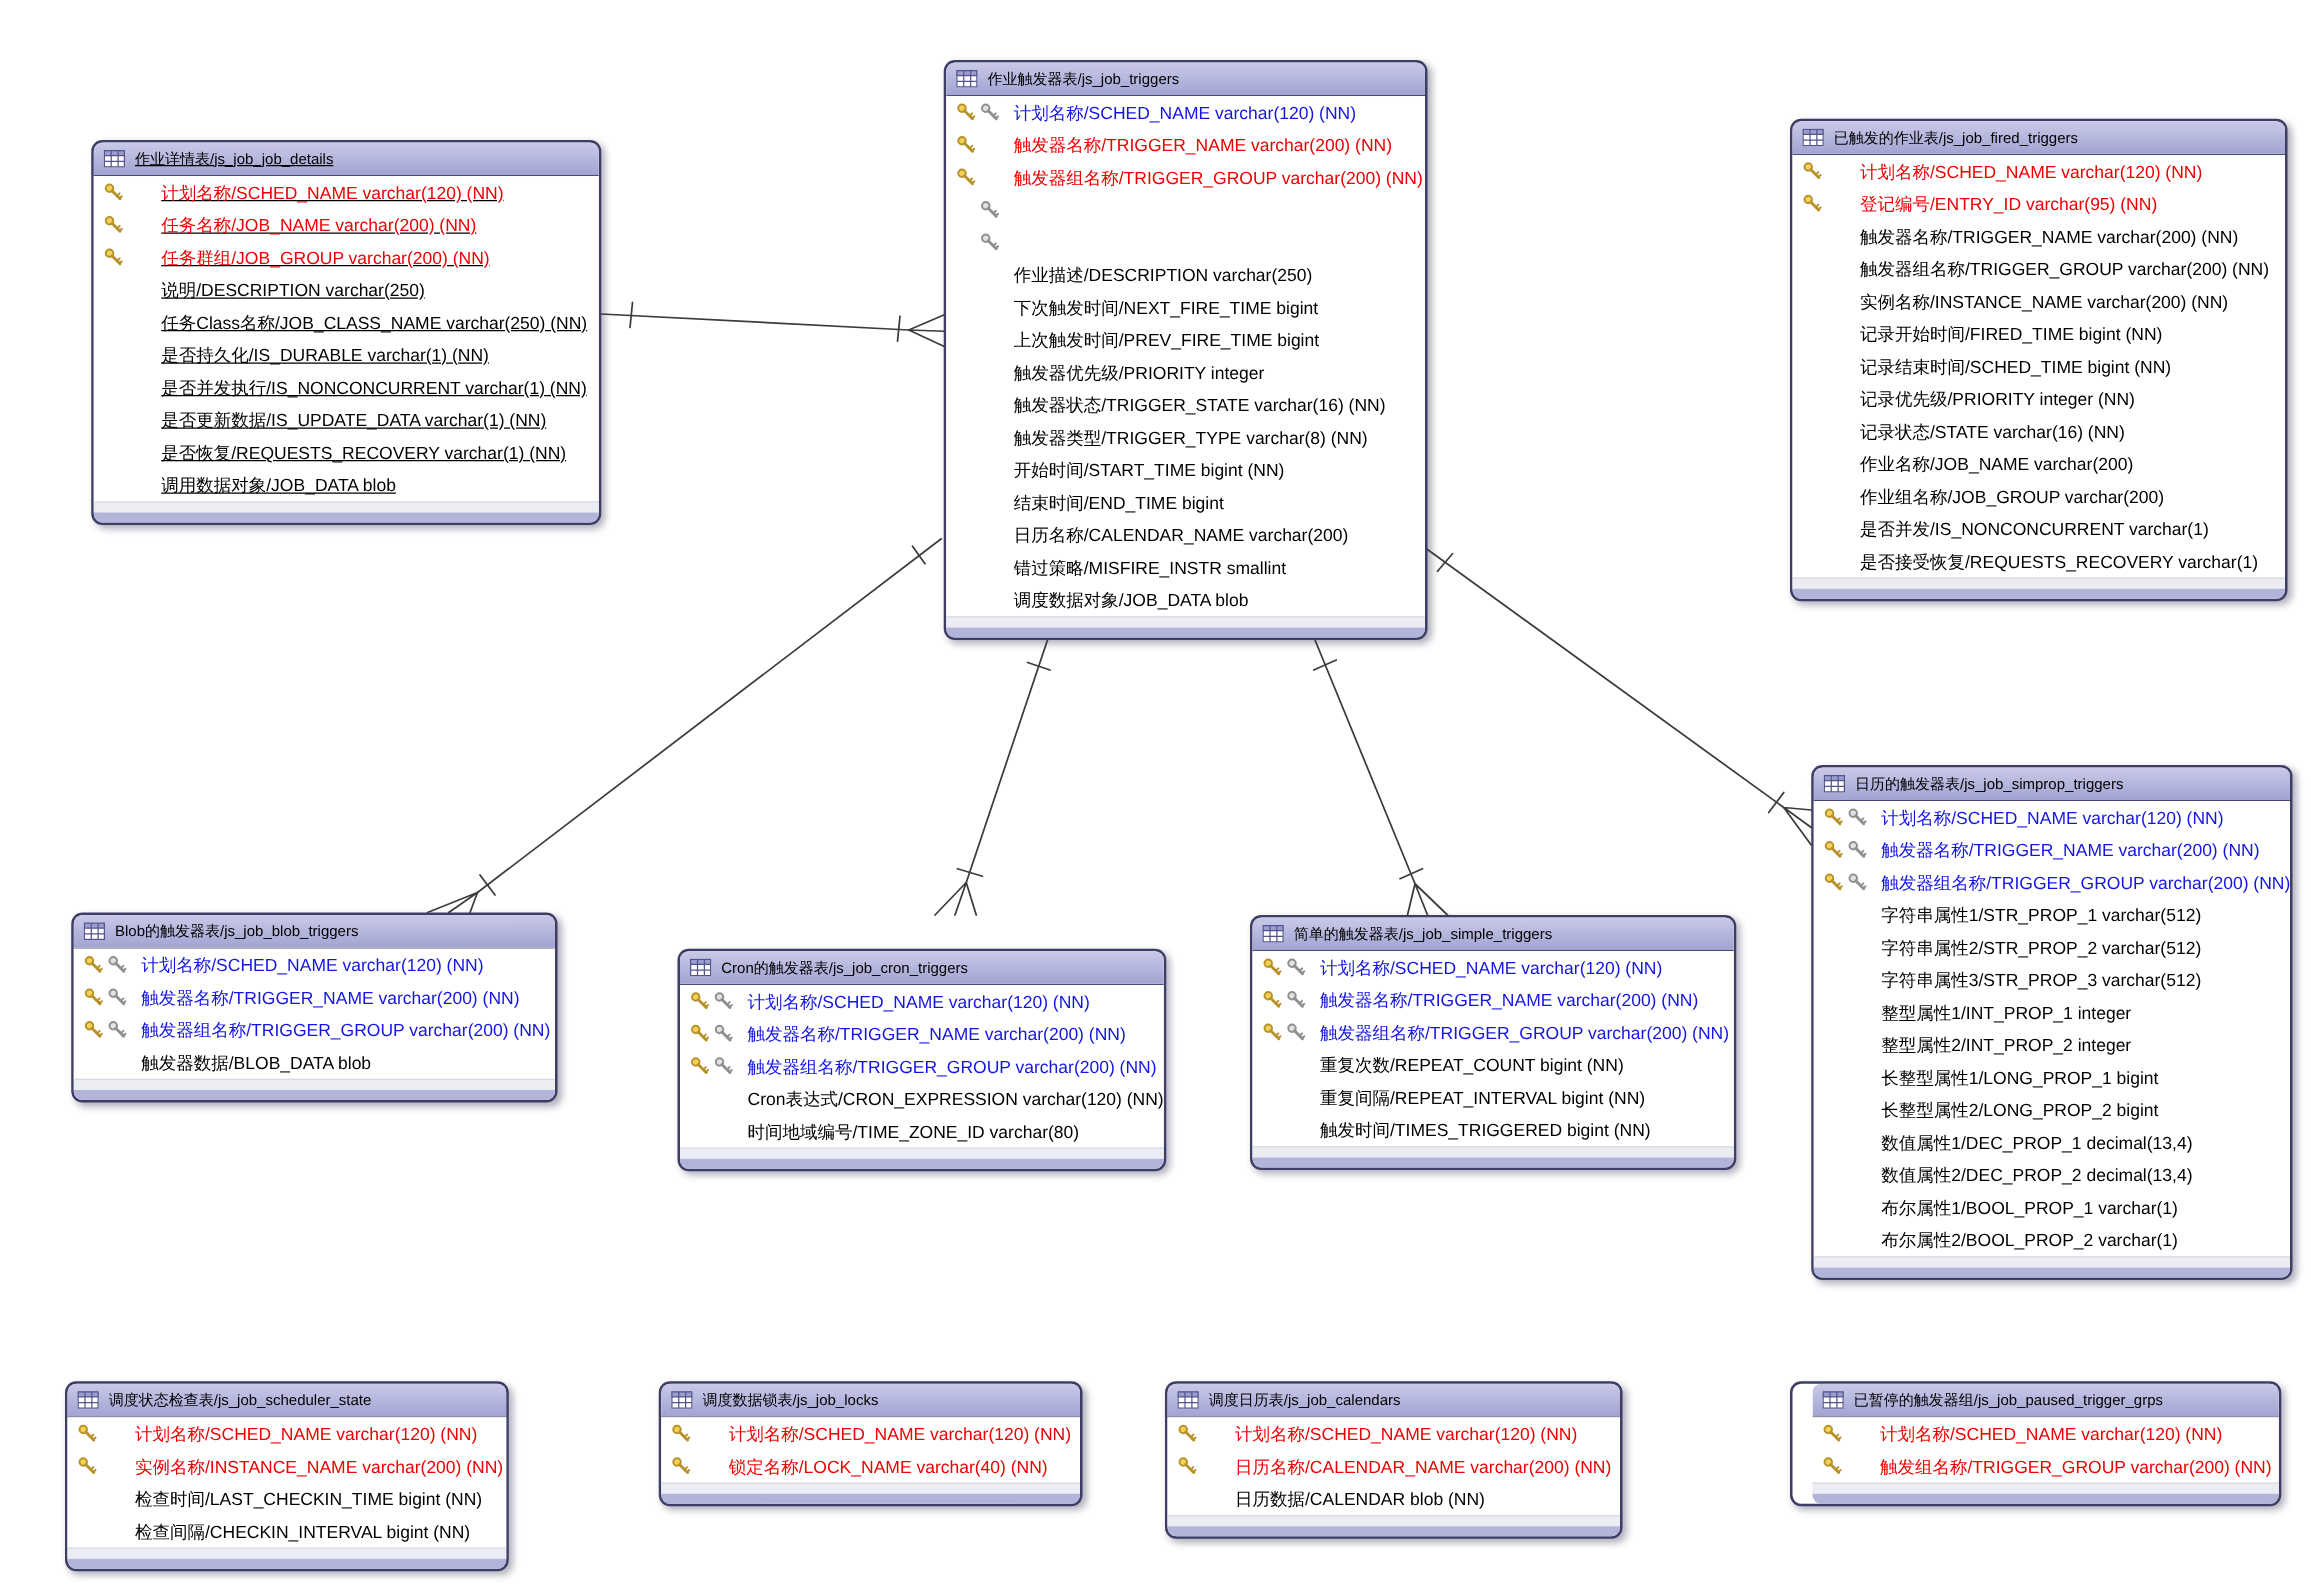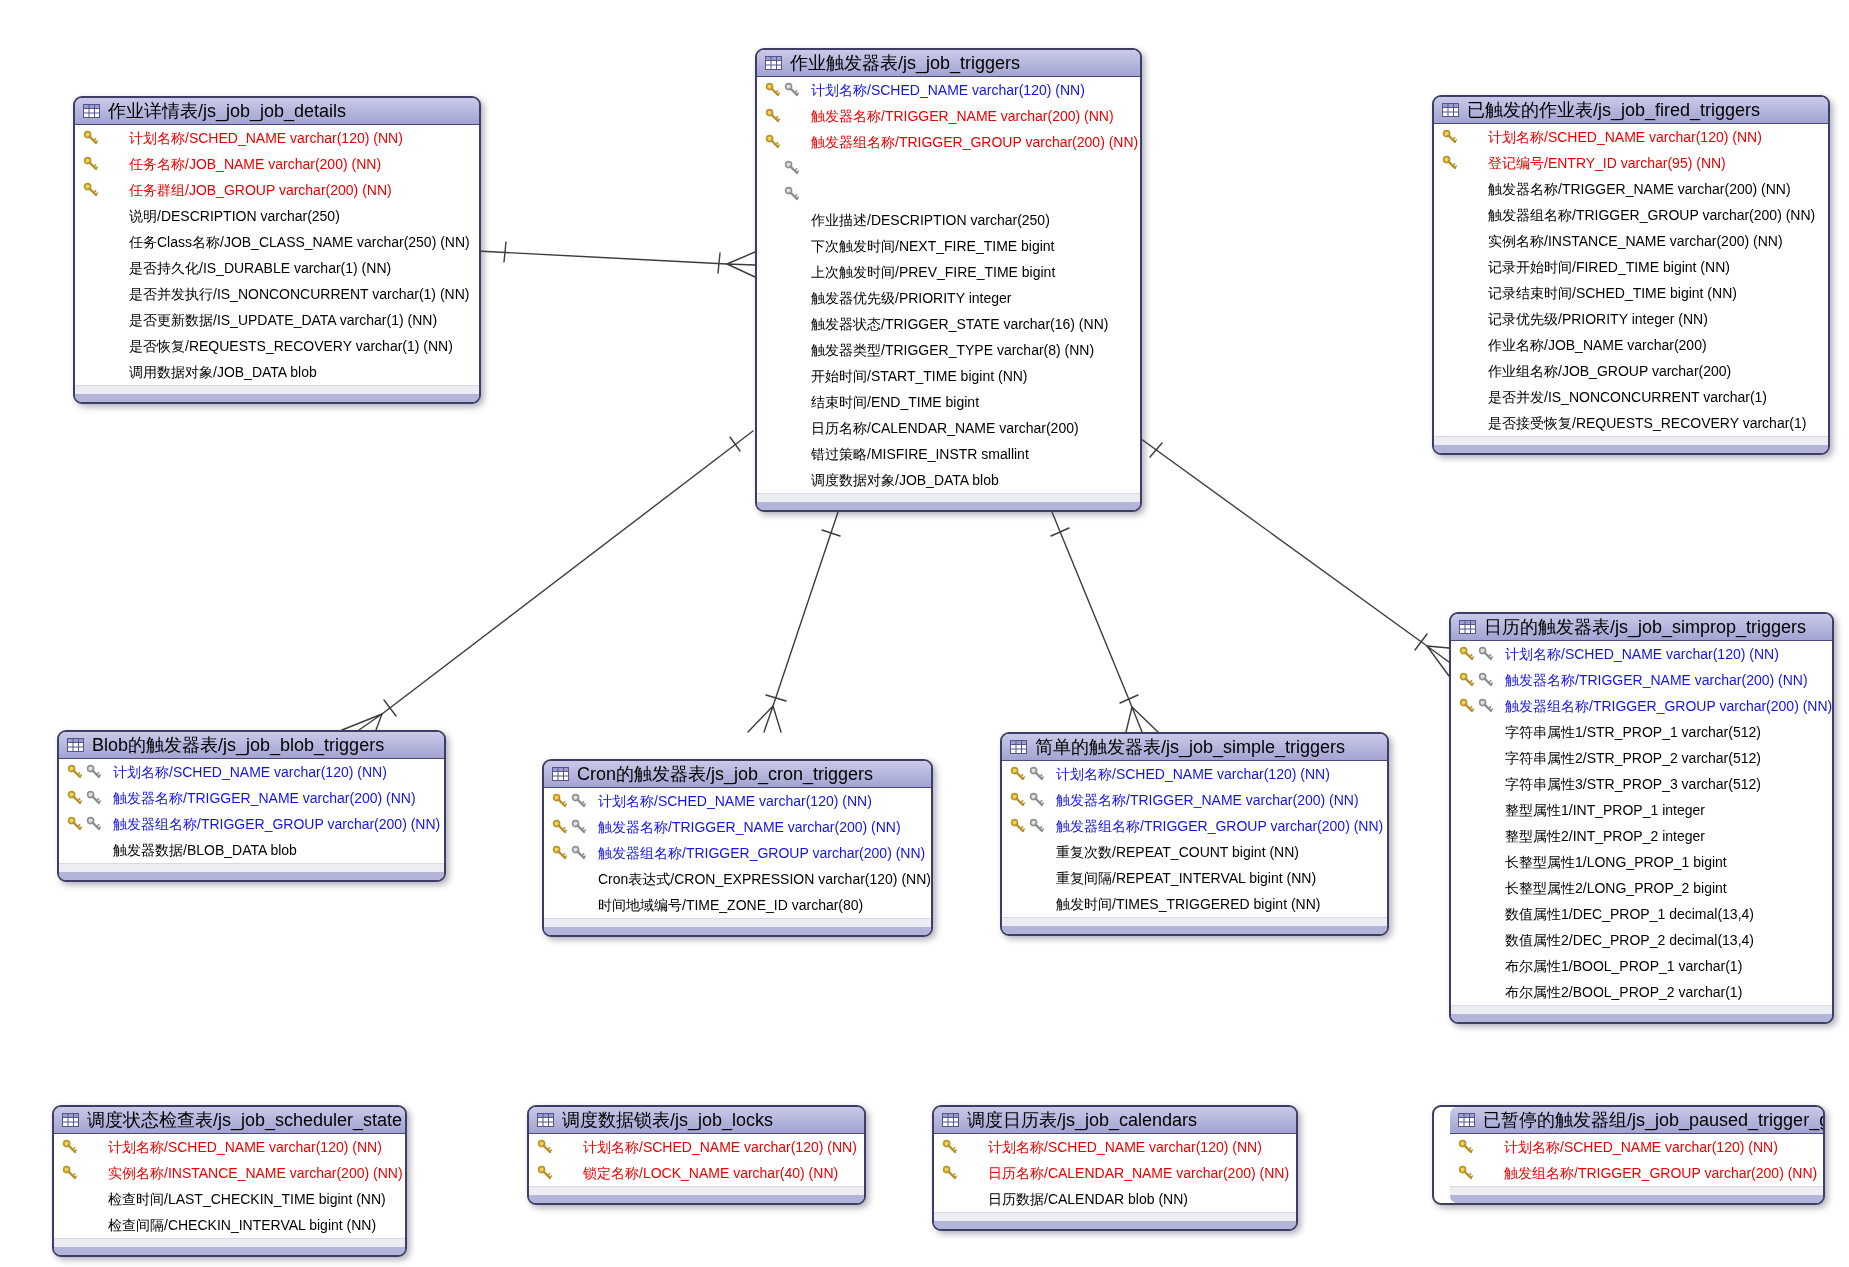--- a/index.html
+++ b/index.html
@@ -6,21 +6,21 @@
   .canvas{position:relative;width:1849px;height:1267px;background:#ffffff;overflow:hidden;
           font-family:"Liberation Sans","DejaVu Sans",sans-serif;}
   #rel-svg{position:absolute;left:0;top:0;width:1849px;height:1267px;}
   #rel-svg path{stroke:#3c3c3c;stroke-width:1.4;fill:none;stroke-linecap:round;}
 
   .etable{position:absolute;background:#ffffff;border:2px solid #3d3d66;border-radius:9px;
           box-shadow:3px 3px 6px rgba(60,60,90,.40);}
   .tbl-header{height:26px;display:flex;align-items:center;gap:8px;padding-left:8px;
           background:linear-gradient(#c9cae8,#a2a3d2);border-bottom:1px solid #4a4a78;
           border-radius:7px 7px 0 0;}
-  .tbl-title{font-size:18px;color:#000;white-space:nowrap;overflow:hidden;}
+  .tbl-title{font-size:12px;color:#000;white-space:nowrap;overflow:hidden;}
   .tbl-body{background:#fff;}
   .frow{position:relative;height:26px;overflow:hidden;}
   .frow .k1{position:absolute;left:8px;top:5px;width:16px;height:16px;}
   .frow .k2{position:absolute;left:27px;top:5px;width:16px;height:16px;}
   .f-label{display:block;margin-left:54px;font-size:14px;line-height:26px;white-space:nowrap;}
   .c-red{color:var(--pk-color);}
   .c-blue{color:var(--pkfk-color);}
   .c-green{color:var(--fk-color);margin-top:37px;}
   .c-black{color:var(--reg-color);}
   .tbl-footer{height:8px;background:#ececf3;border-top:1px solid #d9d9e6;}
@@ -52,21 +52,21 @@
         <path d="M1132,707 L1126,732 M1132,707 L1142,732 M1132,707 L1158,732"></path>
         <path d="M1069,528 L1051,536 M1138,695 L1120,703"></path>
       </g>
       <g>
         <path d="M1137,436 L1427,646"></path>
         <path d="M1427,646 L1449,648 M1427,646 L1449,662 M1427,646 L1449,676"></path>
         <path d="M1162,443 L1150,457 M1427,634 L1415,650"></path>
       </g>
     </svg>
   <div id="tables-root">
-      <div class="etable" style="left: 73px; top: 96px; width: 404px;">
+      <div class="etable" style="left: 73px; top: 112px; width: 404px; text-decoration: underline;">
     <div class="tbl-header">
       <span class="hdr-icon"><svg width="17" height="14" viewBox="0 0 17 14">
               <rect x="0.5" y="0.5" width="16" height="13" fill="#ffffff" stroke="#55558c"></rect>
               <rect x="0.5" y="0.5" width="16" height="4" fill="#9b9cd0" stroke="#55558c"></rect>
               <path d="M6,0.5 V13.5 M11.5,0.5 V13.5 M0.5,9 H16.5" stroke="#55558c" fill="none"></path>
             </svg></span>
       <span class="tbl-title">作业详情表/js_job_job_details</span>
     </div>
     <div class="tbl-body">
           <div class="frow">
@@ -246,20 +246,23 @@
             <span class="f-label c-black">实例名称/INSTANCE_NAME varchar(200) (NN)</span>
           </div>
           <div class="frow">
             <span class="f-label c-black">记录开始时间/FIRED_TIME bigint (NN)</span>
           </div>
           <div class="frow">
             <span class="f-label c-black">记录结束时间/SCHED_TIME bigint (NN)</span>
           </div>
           <div class="frow">
             <span class="f-label c-black">记录优先级/PRIORITY integer (NN)</span>
+          </div>
+          <div class="frow">
+            <span class="f-label c-black">记录状态/STATE varchar(16) (NN)</span>
           </div>
           <div class="frow">
             <span class="f-label c-black">作业名称/JOB_NAME varchar(200)</span>
           </div>
           <div class="frow">
             <span class="f-label c-black">作业组名称/JOB_GROUP varchar(200)</span>
           </div>
           <div class="frow">
             <span class="f-label c-black">是否并发/IS_NONCONCURRENT varchar(1)</span>
           </div>

